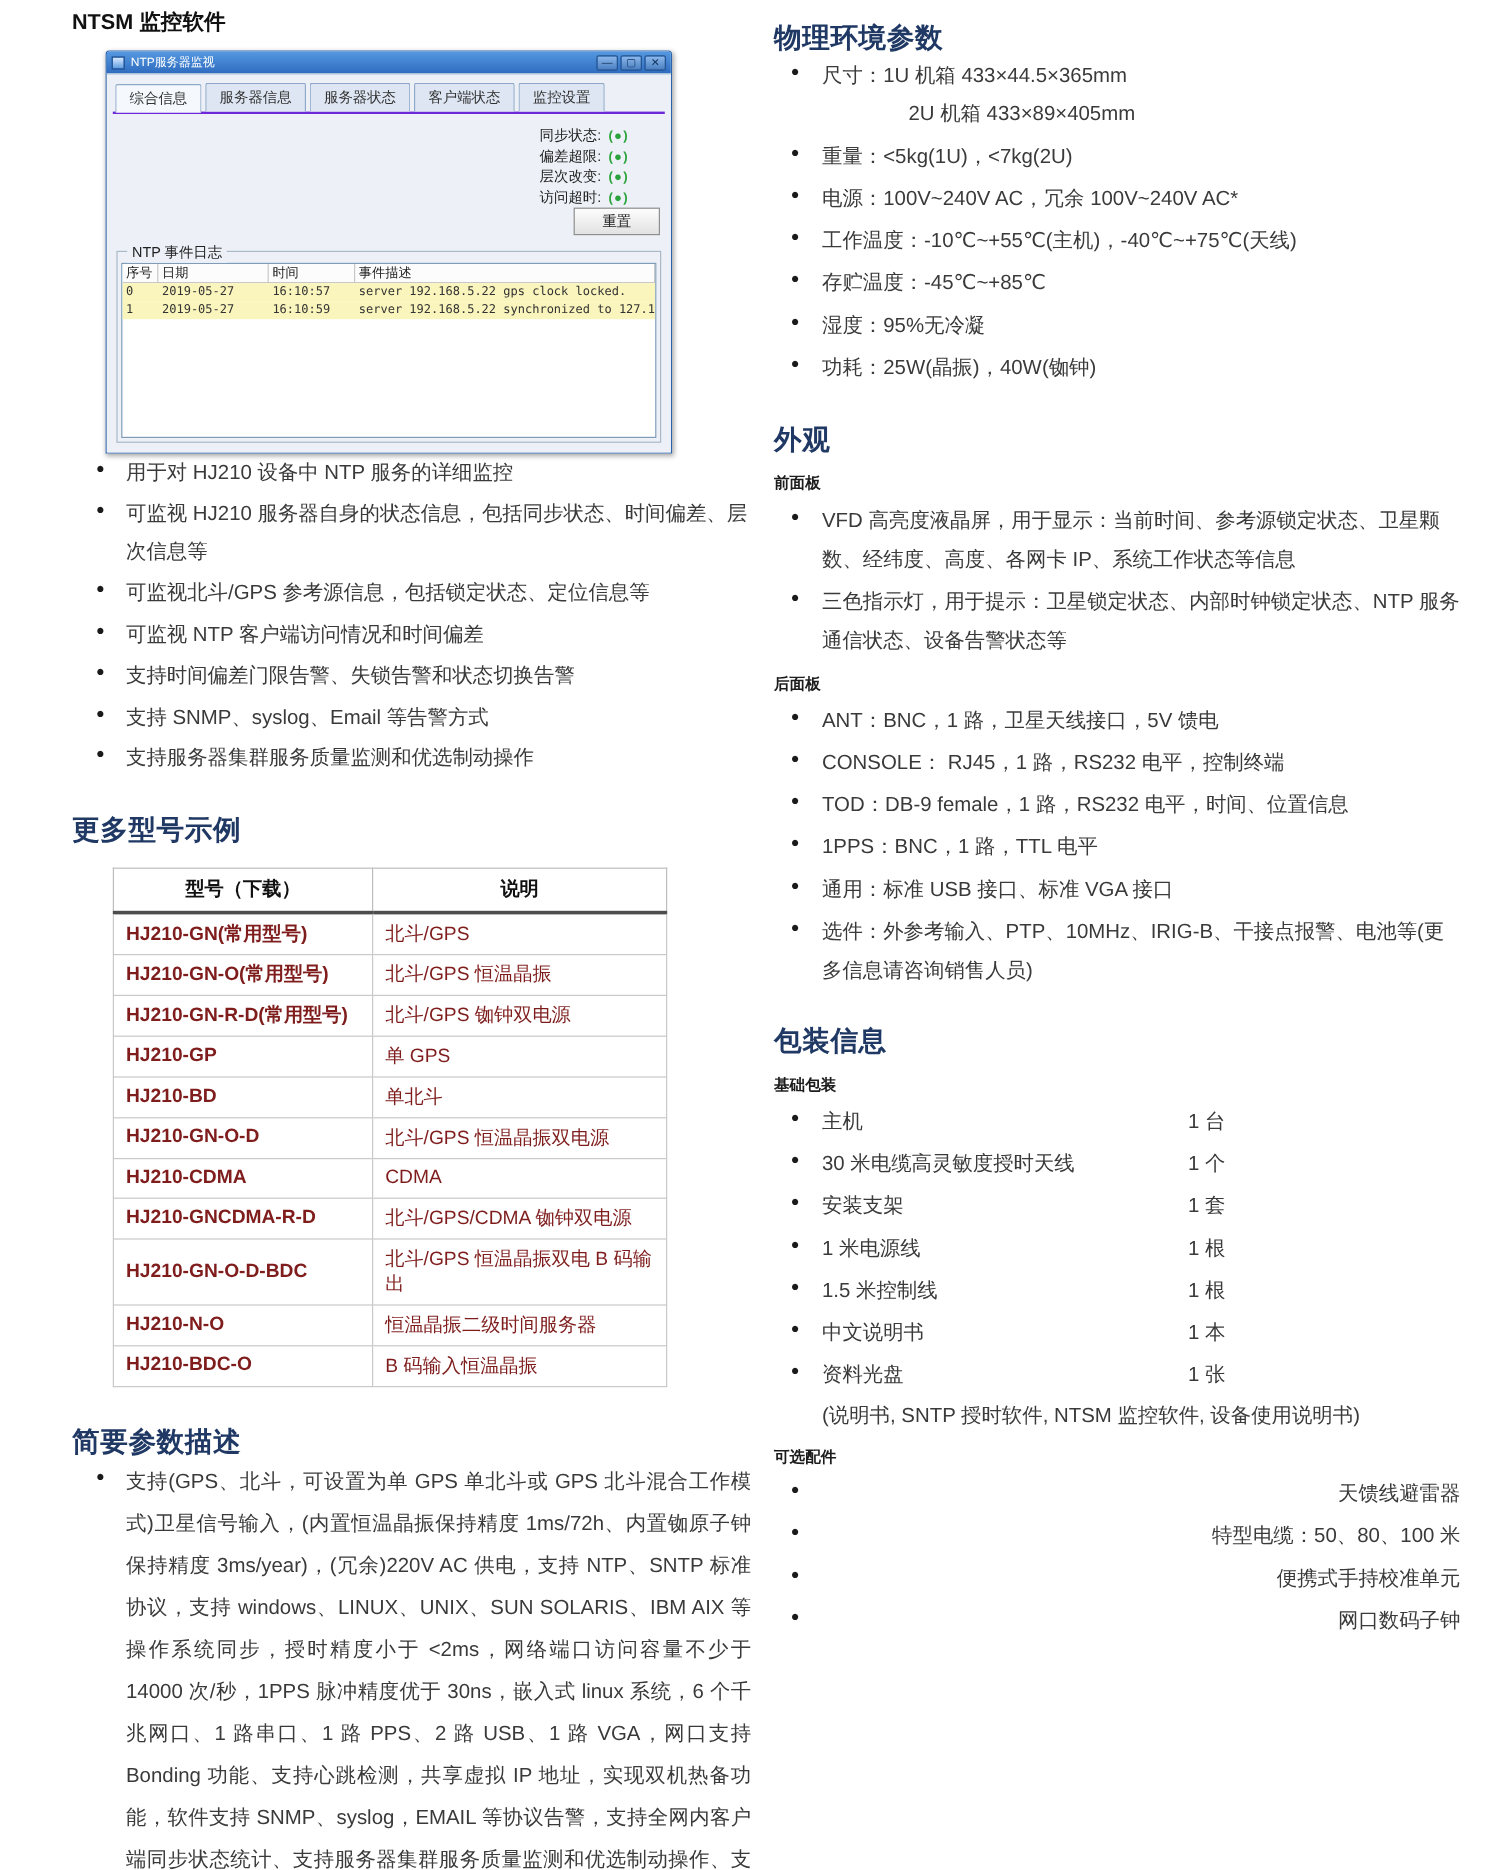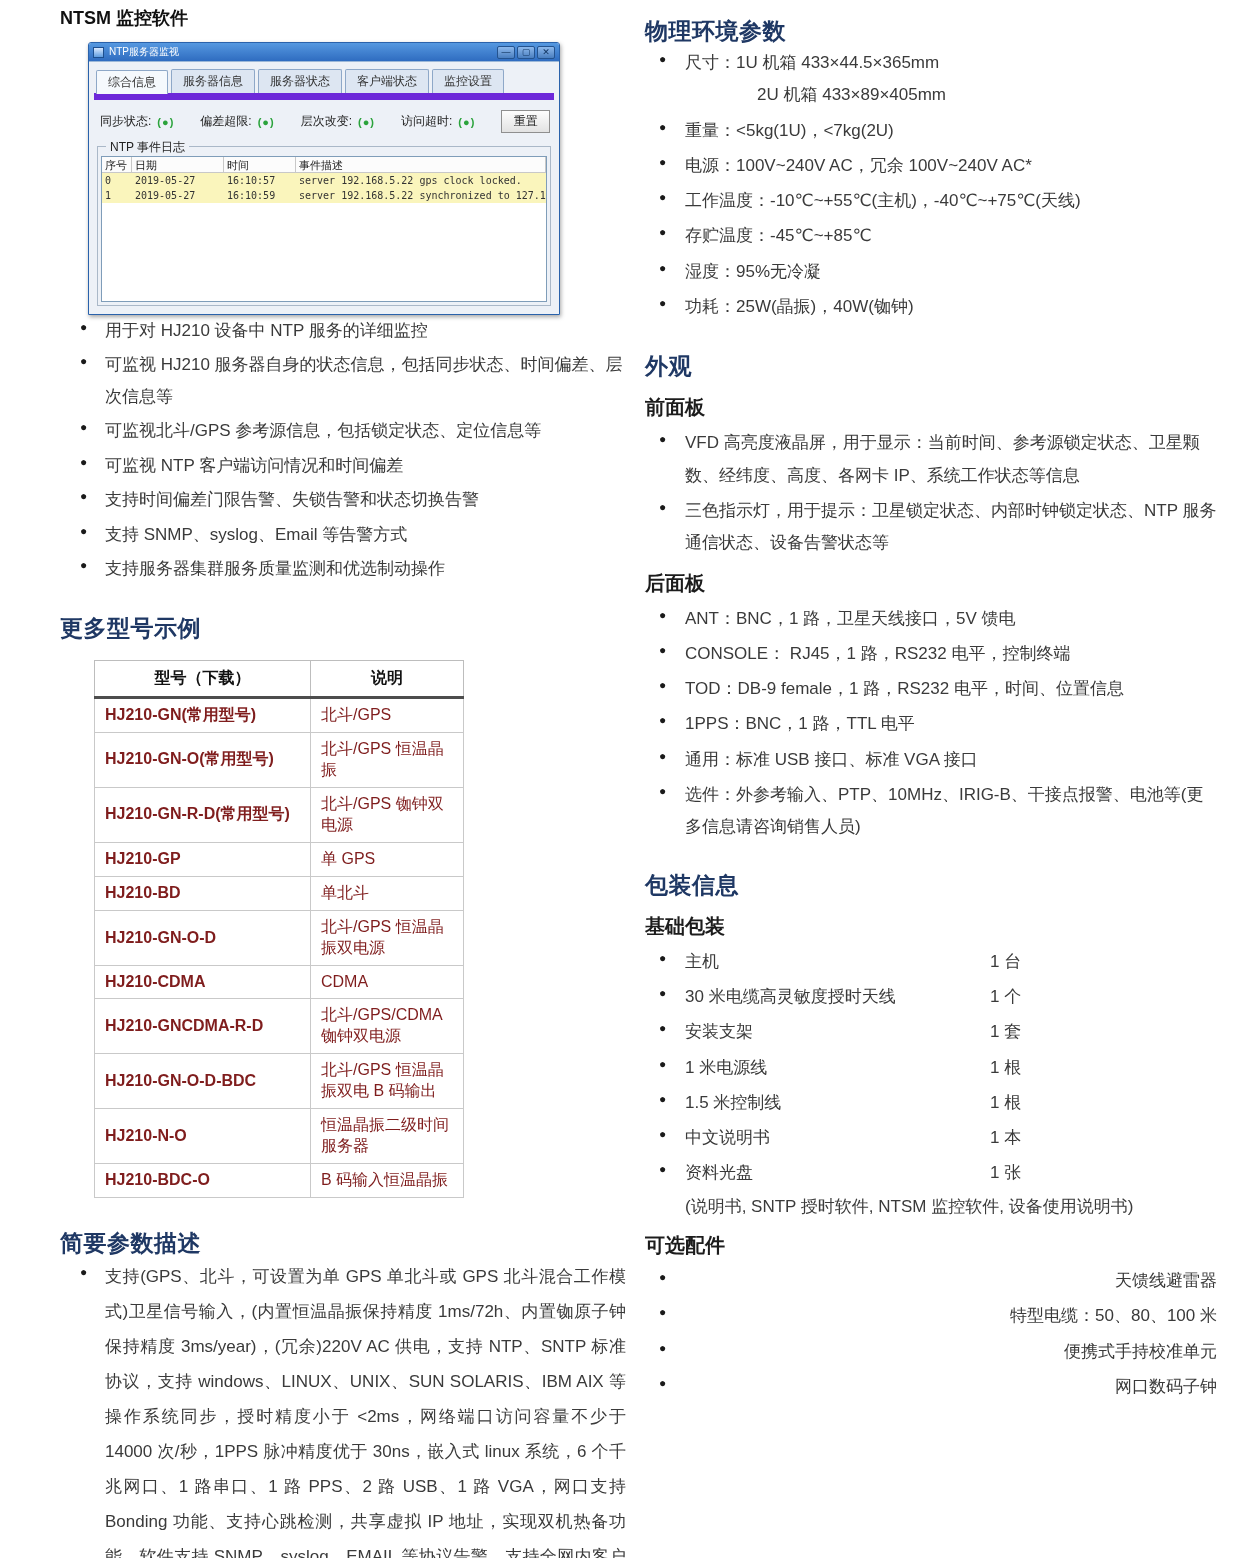--- a/index.html
+++ b/index.html
@@ -8,62 +8,62 @@
     width:1240px; height:1558px; background:#ffffff;
     font-family:"Liberation Sans","DejaVu Sans",sans-serif;
     color:#3a3a3a;
   }
   .page { position:relative; width:1240px; height:1558px; overflow:hidden; }
   .col-left  { position:absolute; left:60px;  top:6px;  width:566px; }
   .col-right { position:absolute; left:645px; top:16px; width:572px; }
 
   .doc-title { font-size:18px; font-weight:bold; color:#111; margin:0 0 12px 0; }
   .section-heading { font-size:23px; font-weight:bold; color:#1F3864; margin:0; letter-spacing:.5px; }
-  .sub-heading { font-size:20px; font-weight:bold; color:#1c1c1c; margin:12px 0 6px 0; }
+  .sub-heading { font-size:13px; font-weight:bold; color:#1c1c1c; margin:12px 0 6px 0; }
 
   ul.bullets { list-style:none; margin:0; padding:0 0 0 20px; font-size:17px; line-height:1.85; }
   ul.bullets > li { position:relative; padding-left:25px; margin-bottom:3px; }
   ul.bullets > li::before { content:"●"; position:absolute; left:0; top:1px; font-size:12px; color:#1a1a1a; }
   ul.bullets.right-list { padding-left:14px; }
   ul.bullets.right-list > li { padding-left:26px; }
   .sub-line { margin-left:72px; }
 
   
   .window { width:472px; margin:8px 0 0 28px; border:1px solid #2a62ab; border-radius:3px 3px 0 0;
             box-shadow:1px 2px 4px rgba(0,0,0,.35); font-family:"Liberation Sans","DejaVu Sans",sans-serif; }
   .titlebar { height:18px; background:linear-gradient(#5598e0,#2f6cc0); display:flex; align-items:center;
               padding:0 4px; border-radius:2px 2px 0 0; }
   .app-icon { width:11px; height:11px; flex:0 0 11px; background:linear-gradient(#d9e9ff,#5e9ce0);
               border:1px solid #1d4f8f; margin-right:5px; }
   .title-text { color:#ffffff; font-size:10px; flex:1; white-space:nowrap; overflow:hidden; }
   .win-btn { width:18px; height:13px; margin-left:2px; background:linear-gradient(#8cb8ec,#4a7fc0);
              border:1px solid #24538f; color:#10335f; font-size:9px; line-height:11px; text-align:center; border-radius:2px; }
   .win-body { background:#edf1f7; padding:6px 5px 6px 5px; border-top:1px solid #9cb8d8; }
-  .tabs { display:flex; border-bottom:7px solid #6d28d9; padding:1px 0 0 2px; }
+  .tabs { display:flex; border-bottom:2px solid #6d28d9; padding:1px 0 0 2px; }
   .tab { font-size:12px; padding:3px 11px 3px 11px; border:1px solid #8ea8c8; border-bottom:none;
          background:#dde6f2; margin-right:3px; border-radius:2px 2px 0 0; color:#333; white-space:nowrap; }
   .tab.active { background:#f5f9fd; position:relative; top:1px; }
-  .statusbar { display:flex; align-items:center; font-size:12px; padding:10px 4px 9px 6px; color:#222; }
+  .statusbar { display:flex; align-items:flex-end; font-size:12px; padding:10px 4px 9px 6px; color:#222;flex-direction:column; }
   .status-group { display:flex; align-items:center; margin-right:26px; white-space:nowrap; }
   .led { color:#2ba33c; font-weight:bold; margin-left:6px; font-size:11px; letter-spacing:1px; }
   .spacer { flex:1; }
   .reset-btn { font-size:12px; width:72px; text-align:center; border:1px solid #8f8f8f;
                background:linear-gradient(#fdfdfd,#e2e2e2); padding:2px 0; color:#222; }
   .logbox { border:1px solid #aab8c8; margin:4px 3px 2px 3px; position:relative; padding:9px 3px 3px 3px; }
   .logbox-label { position:absolute; top:-8px; left:8px; background:#edf1f7; font-size:12px; padding:0 4px; color:#222; }
   .logtable { background:#ffffff; border:1px solid #7f9db9; height:146px; font-size:11px; overflow:hidden; }
   .logrow { display:flex; line-height:14px; height:15px; white-space:nowrap; }
   .logrow.header { border-bottom:1px solid #c8c8c8; background:#fcfcfc; color:#222; height:16px; }
   .logrow.header .lc { border-right:1px solid #c8c8c8; }
   .logrow.hl { background:#faf5bc; font-family:"DejaVu Sans Mono","Liberation Mono",monospace; font-size:10px; color:#333; }
   .lc { padding:1px 3px; overflow:hidden; }
   .c-id{ width:30px; } .c-date{ width:92px; } .c-time{ width:72px; } .c-desc{ flex:1; }
 
   
-  table.models { border-collapse:collapse; margin:16px 0 0 34px; width:370px; font-size:16px; }
+  table.models { border-collapse:collapse; margin:16px 0 0 34px; width:462px; font-size:16px; }
   table.models th { border:1px solid #bdbdbd; border-bottom:3px solid #4d4d4d; padding:7px 6px;
                     font-weight:bold; color:#111; text-align:center; background:#ffffff; }
   table.models td { border:1px solid #c9c9c9; padding:6px 10px; color:#7f1d1d; height:33px; }
   td.model-name { font-weight:bold; width:216px; color:#111; }
 
   .brief-para { text-align:justify; }
 
   
   .pack-item { position:relative; }
   .qty { position:absolute; left:331px; top:0; }

